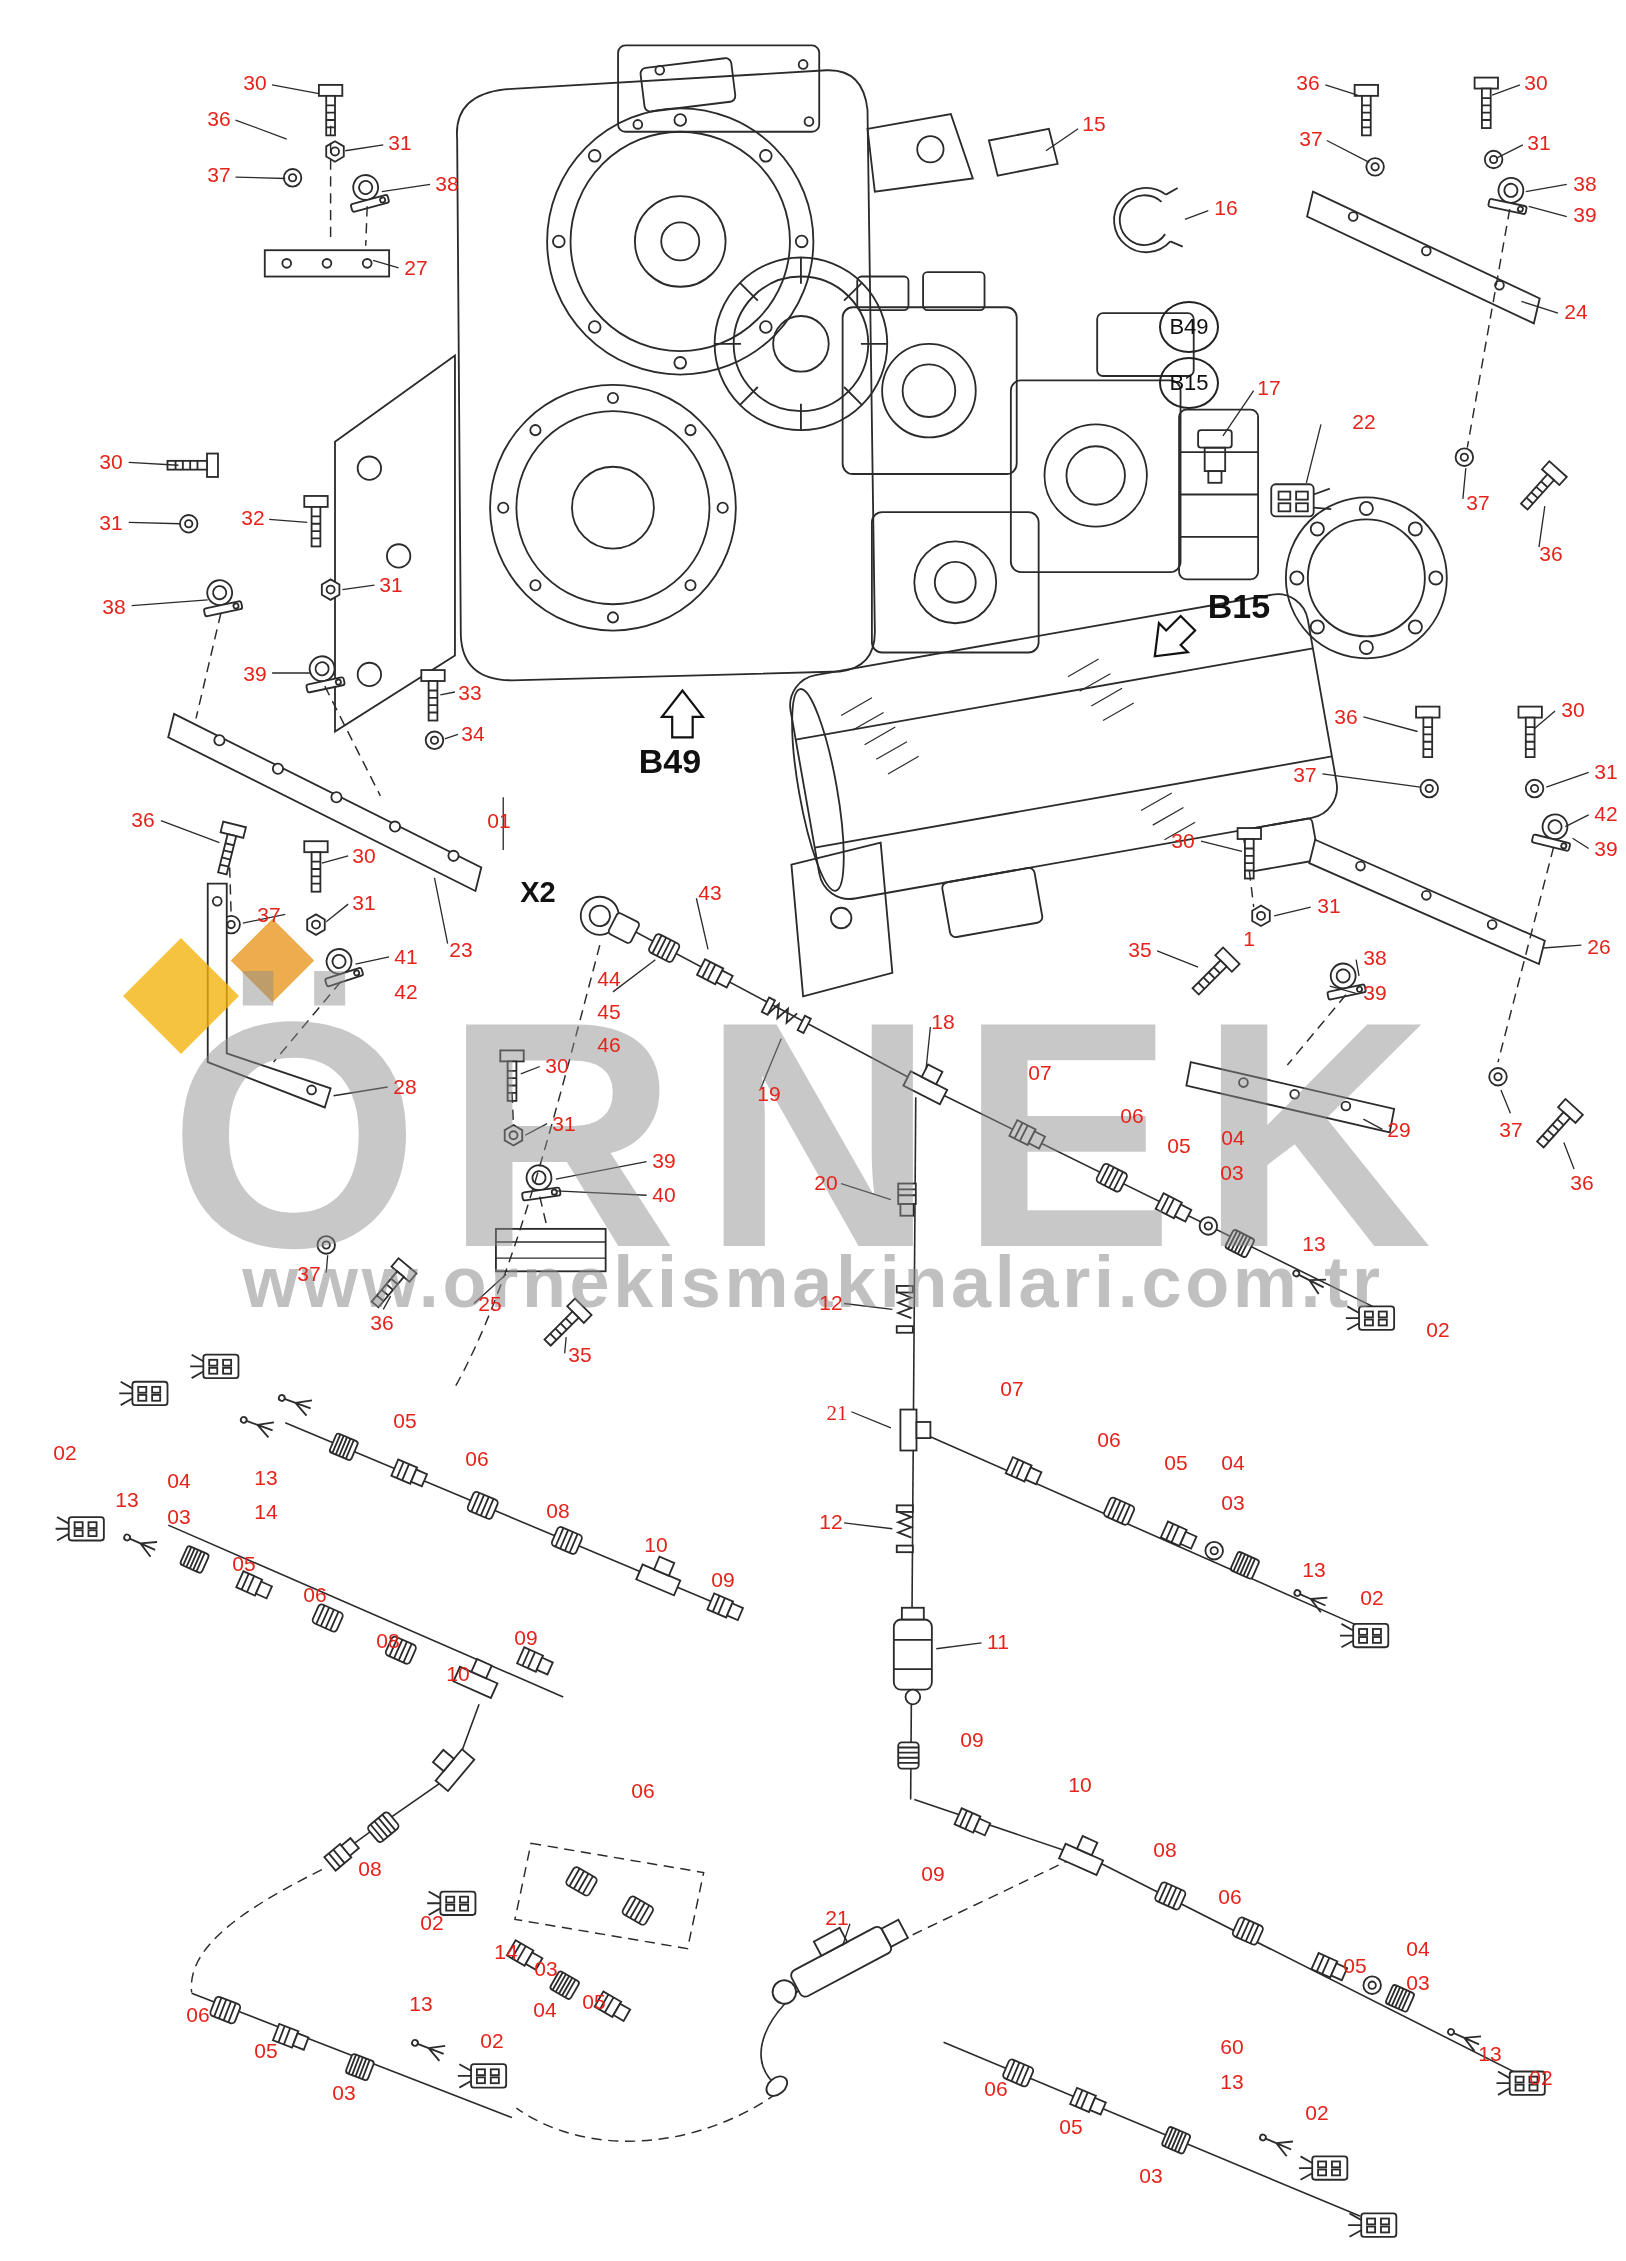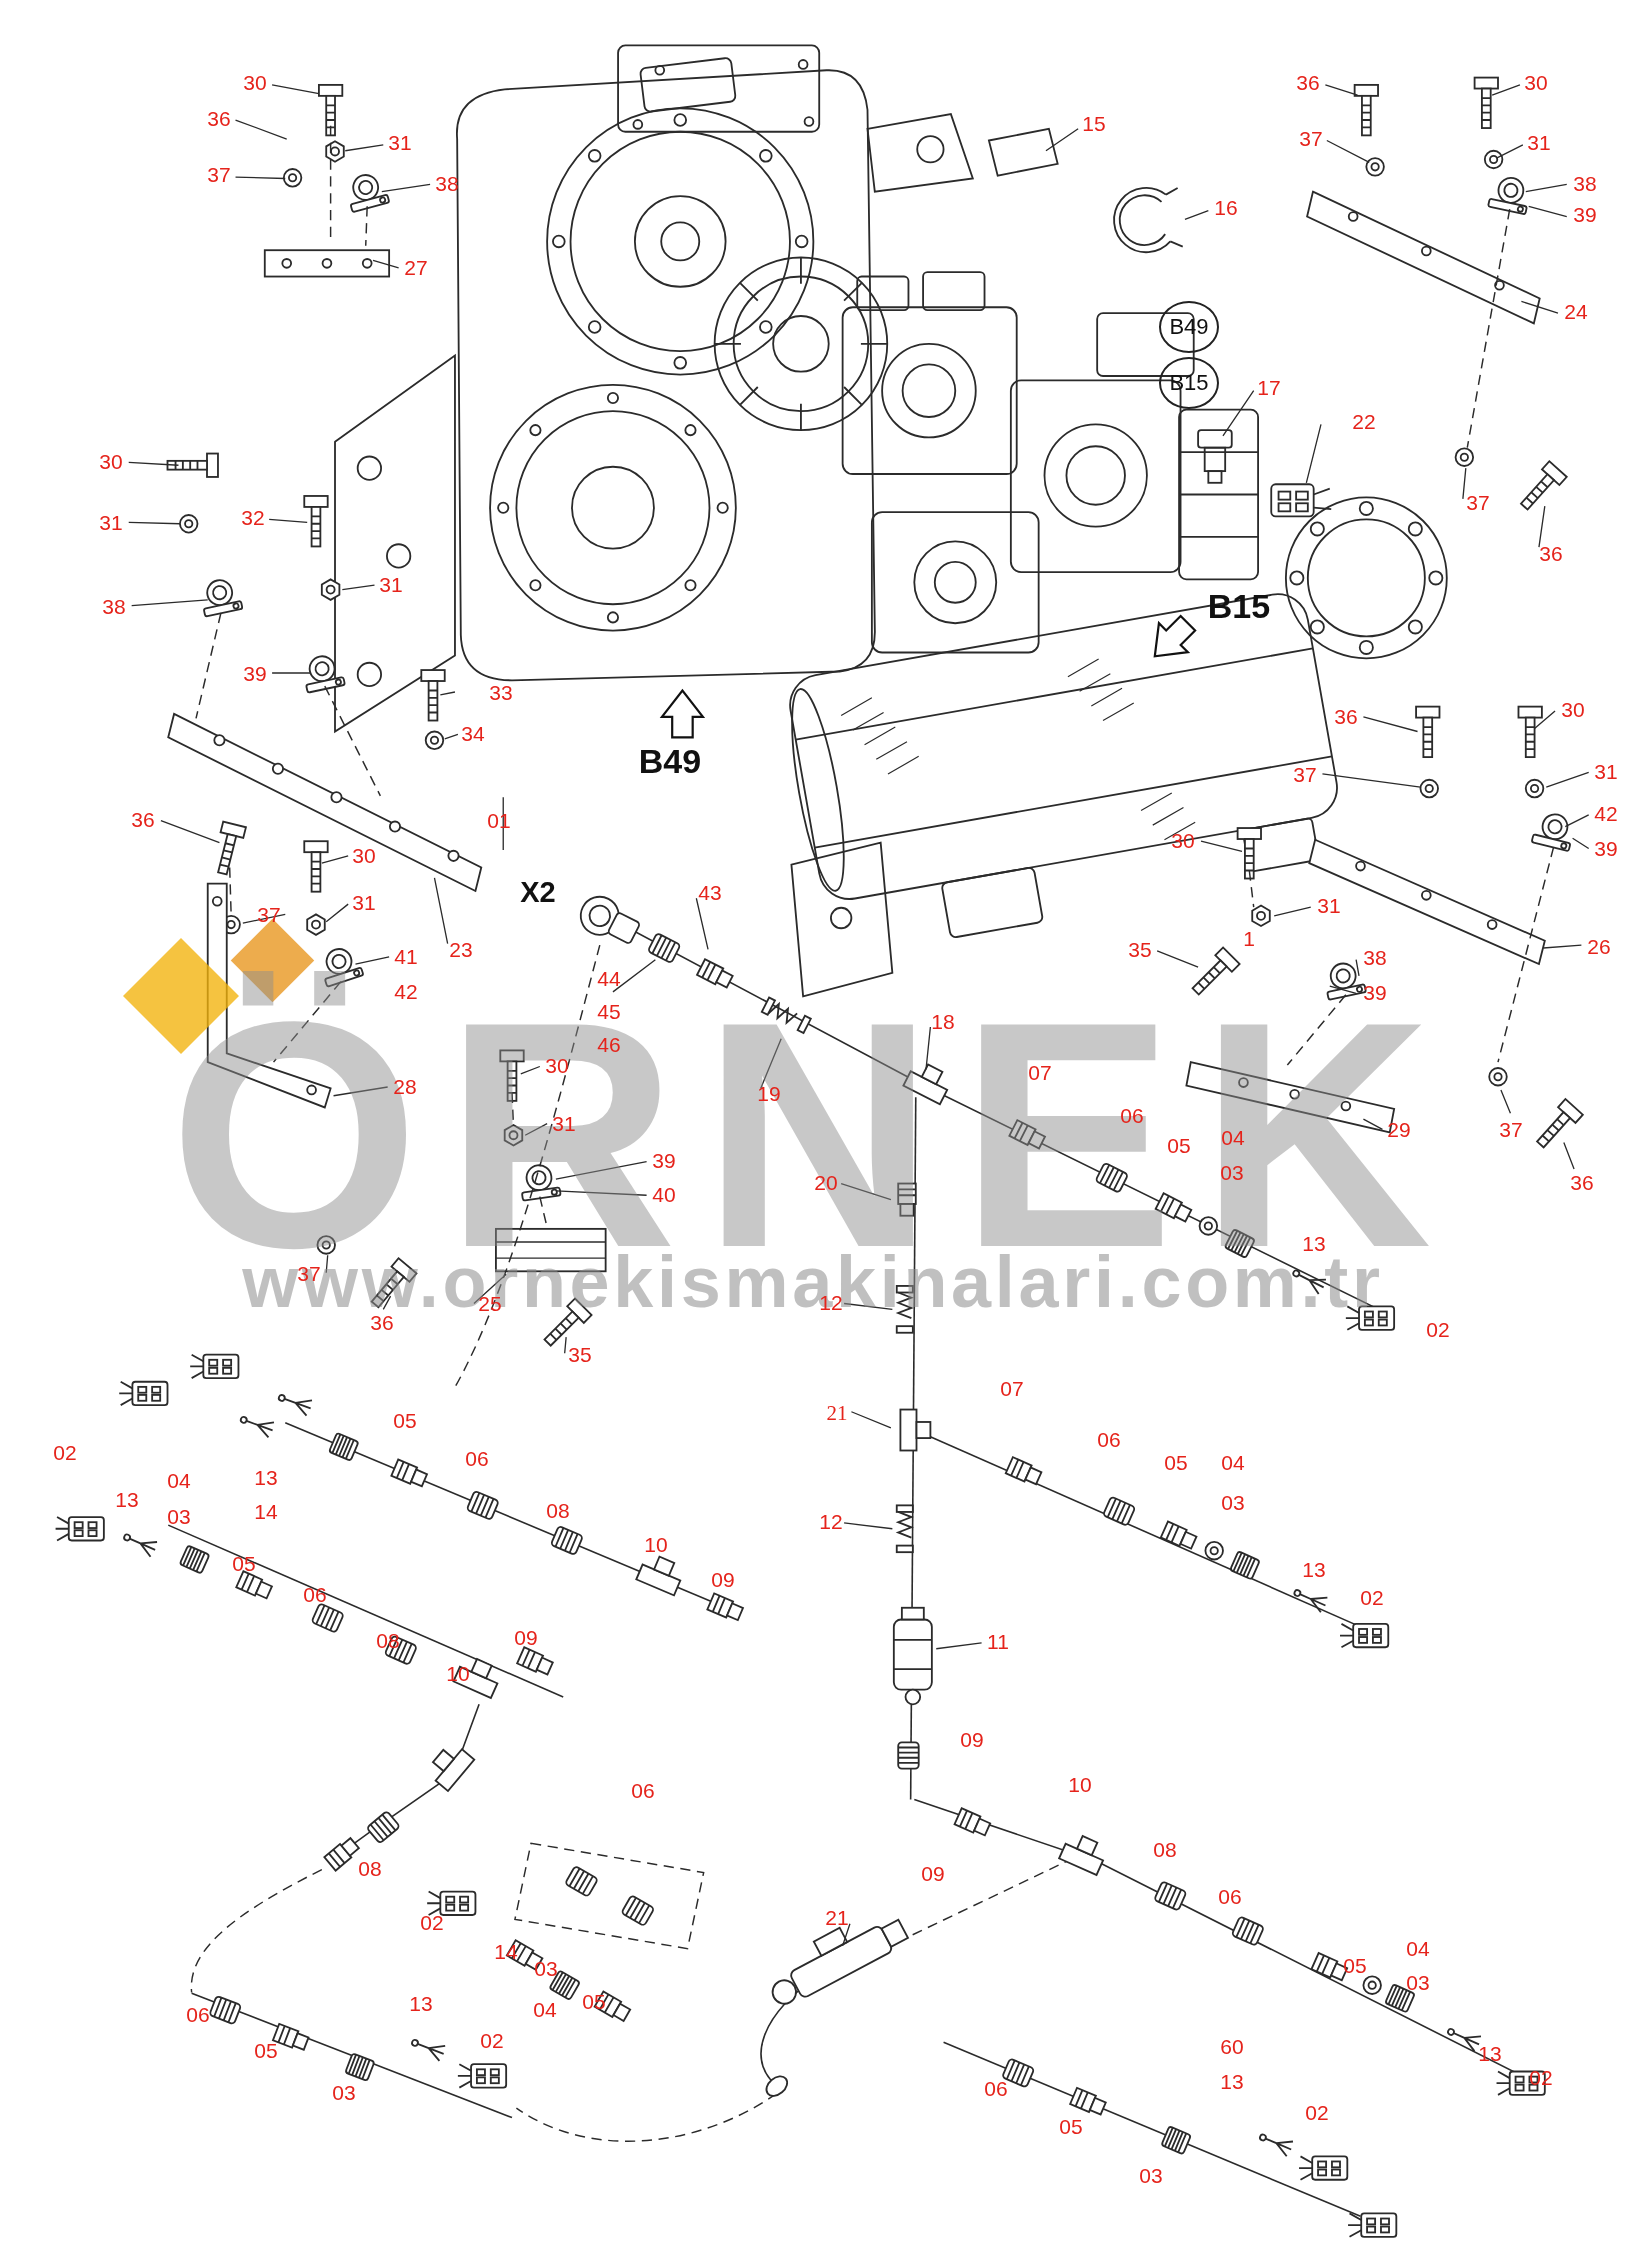--- a/index.html
+++ b/index.html
@@ -450,21 +450,21 @@
       <div class="callout" style="left: 1269px; top: 388px;">17</div>
       <div class="callout" style="left: 1364px; top: 422px; text-align: right;">22</div>
       <div class="callout" style="left: 1478px; top: 503px;">37</div>
       <div class="callout" style="left: 1551px; top: 554px;">36</div>
       <div class="callout" style="left: 111px; top: 462px;">30</div>
       <div class="callout" style="left: 111px; top: 523px;">31</div>
       <div class="callout" style="left: 253px; top: 518px;">32</div>
       <div class="callout" style="left: 114px; top: 607px;">38</div>
       <div class="callout" style="left: 391px; top: 585px;">31</div>
       <div class="callout" style="left: 255px; top: 674px;">39</div>
-      <div class="callout" style="left: 470px; top: 693px; margin-left: 31px;">33</div>
+      <div class="callout" style="left: 470px; top: 693px;">33</div>
       <div class="callout" style="left: 473px; top: 734px;">34</div>
       <div class="callout" style="left: 461px; top: 950px;">23</div>
       <div class="callout" style="left: 143px; top: 820px;">36</div>
       <div class="callout" style="left: 364px; top: 856px;">30</div>
       <div class="callout" style="left: 269px; top: 915px;">37</div>
       <div class="callout" style="left: 364px; top: 903px;">31</div>
       <div class="callout" style="left: 406px; top: 957px;">41</div>
       <div class="callout" style="left: 406px; top: 992px;">42</div>
       <div class="callout" style="left: 405px; top: 1087px;">28</div>
       <div class="callout" style="left: 557px; top: 1066px;">30</div>

